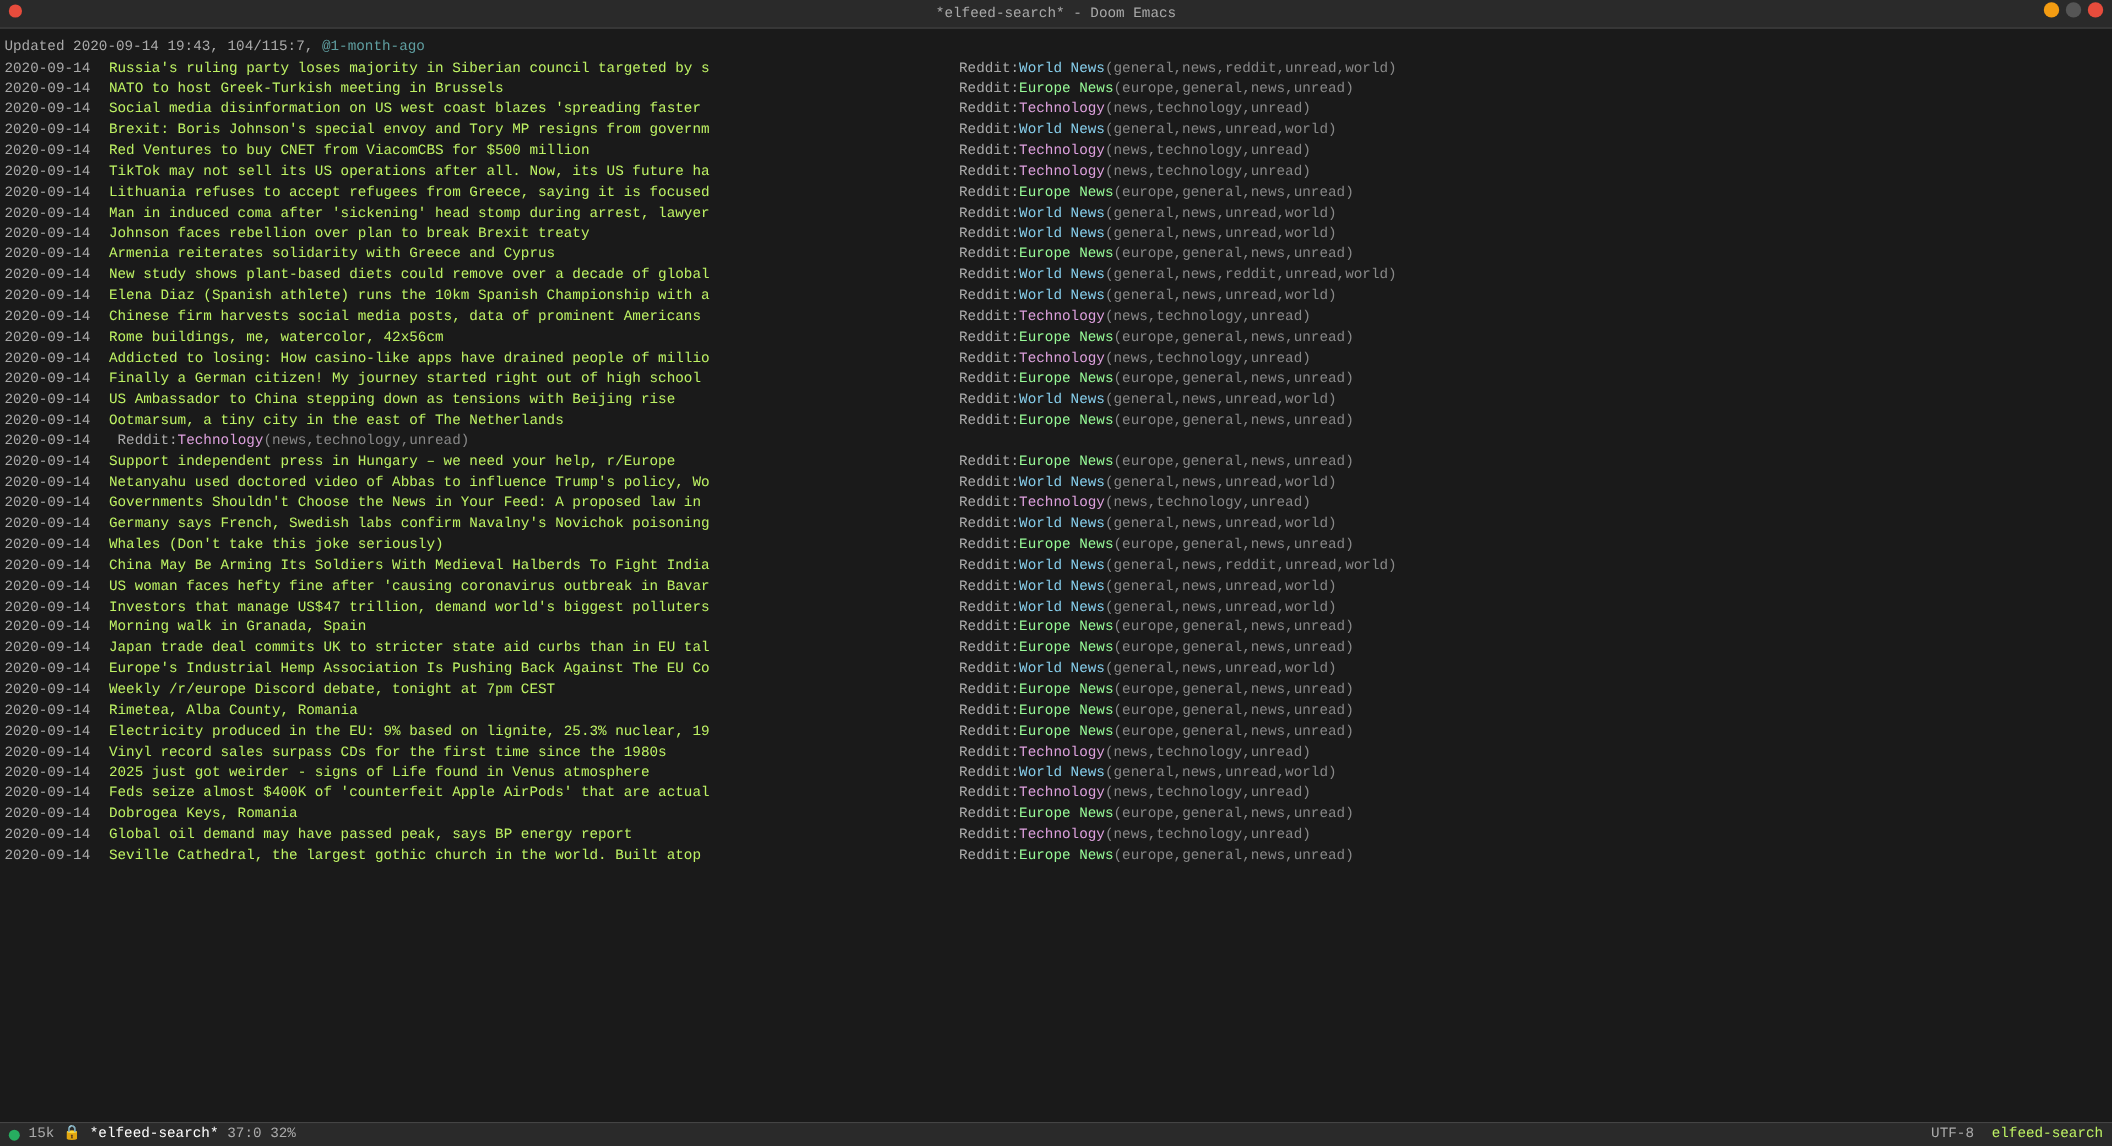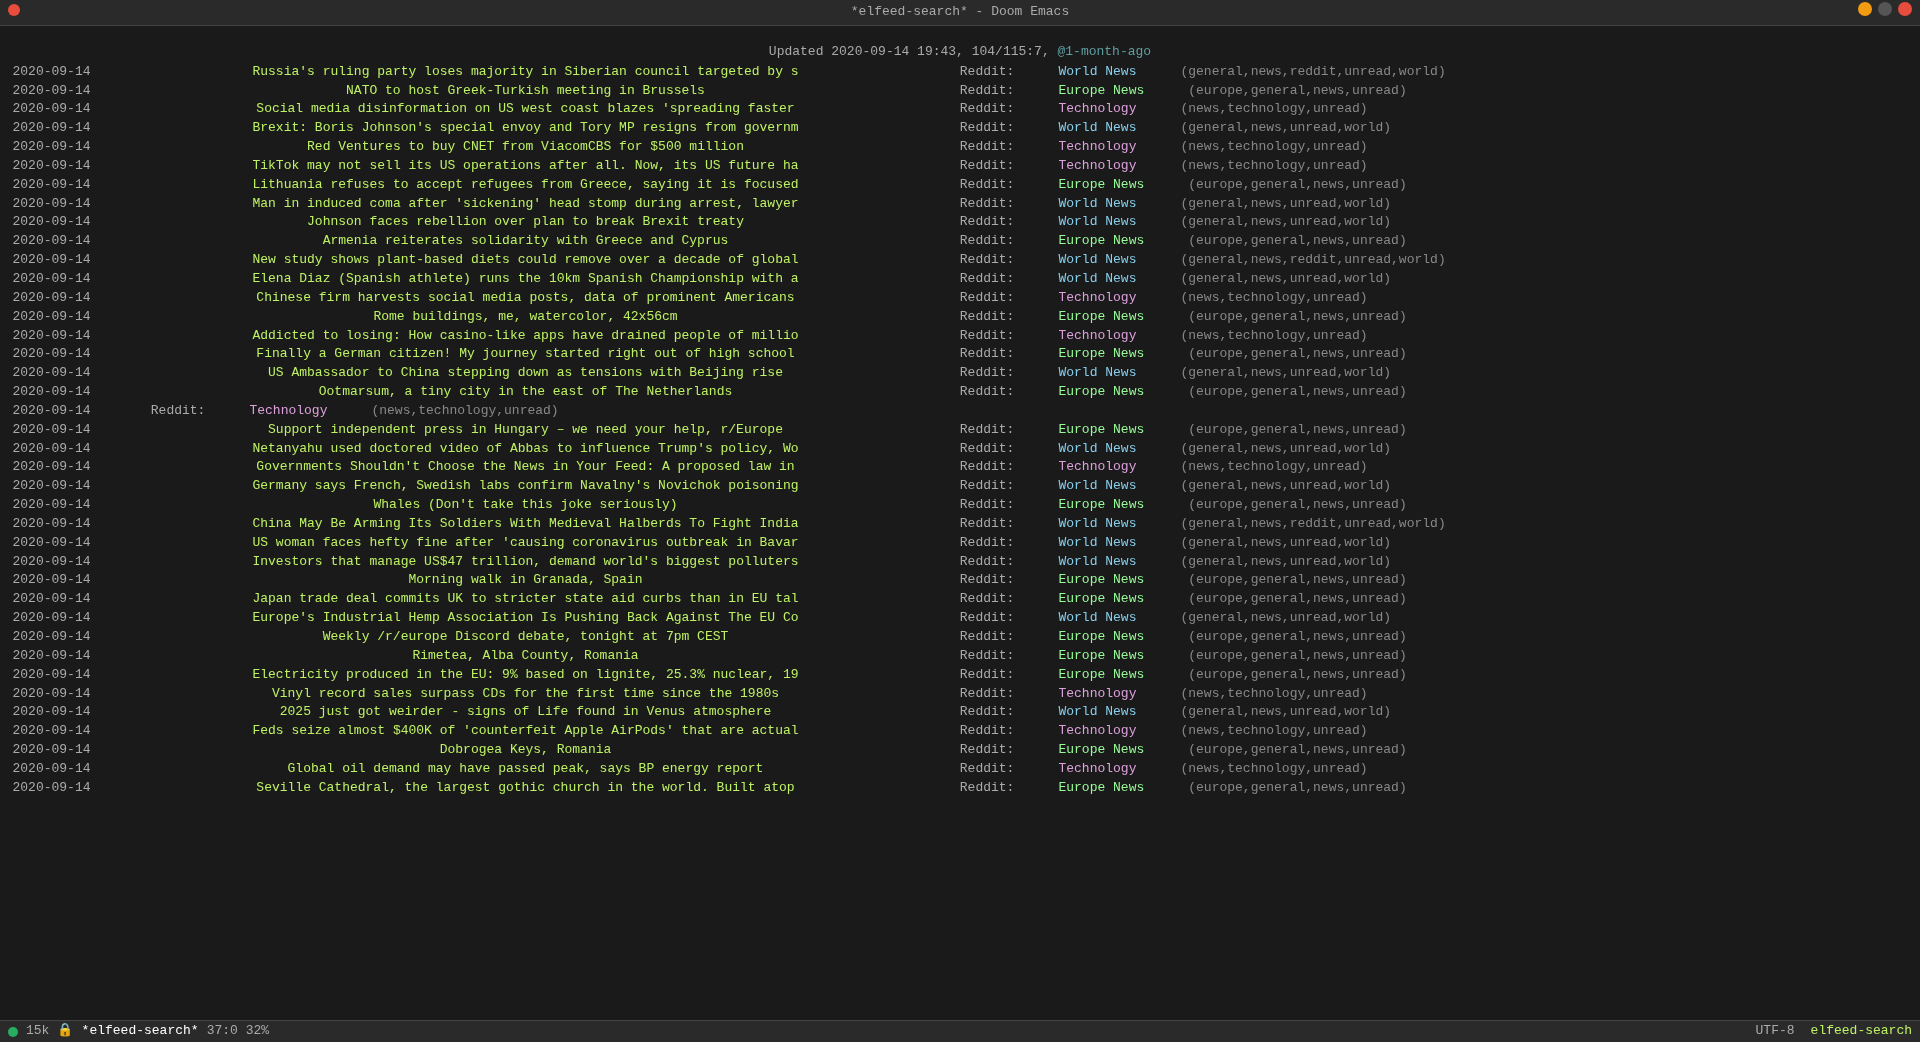--- a/index.html
+++ b/index.html
@@ -41,38 +41,36 @@
     .title-icon {
       position: absolute;
       left: 8px;
       top: 4px;
       width: 12px;
       height: 12px;
       border-radius: 50%;
       background: #e74c3c;
     }
     #main-content {
-      padding: 16px 0;
+      padding: 6px 0;
       height: calc(1042px - 56px);
       overflow: hidden;
-      text-align: center;
     }
     .header-line {
       color: #aaaaaa;
       padding: 1px 4px;
       font-size: 13px;
     }
     .header-line .updated { color: #aaaaaa; }
     .header-line .ago { color: #5f9ea0; }
     .news-row {
       display: flex;
       padding: 0 4px;
       line-height: 1.45;
       white-space: nowrap;
-      gap: 44px;
     }
     .date-col {
       color: #aaaaaa;
       min-width: 95px;
     }
     .title-col {
       color: #bef264;
       flex: 1;
       overflow: hidden;
       text-overflow: clip;

